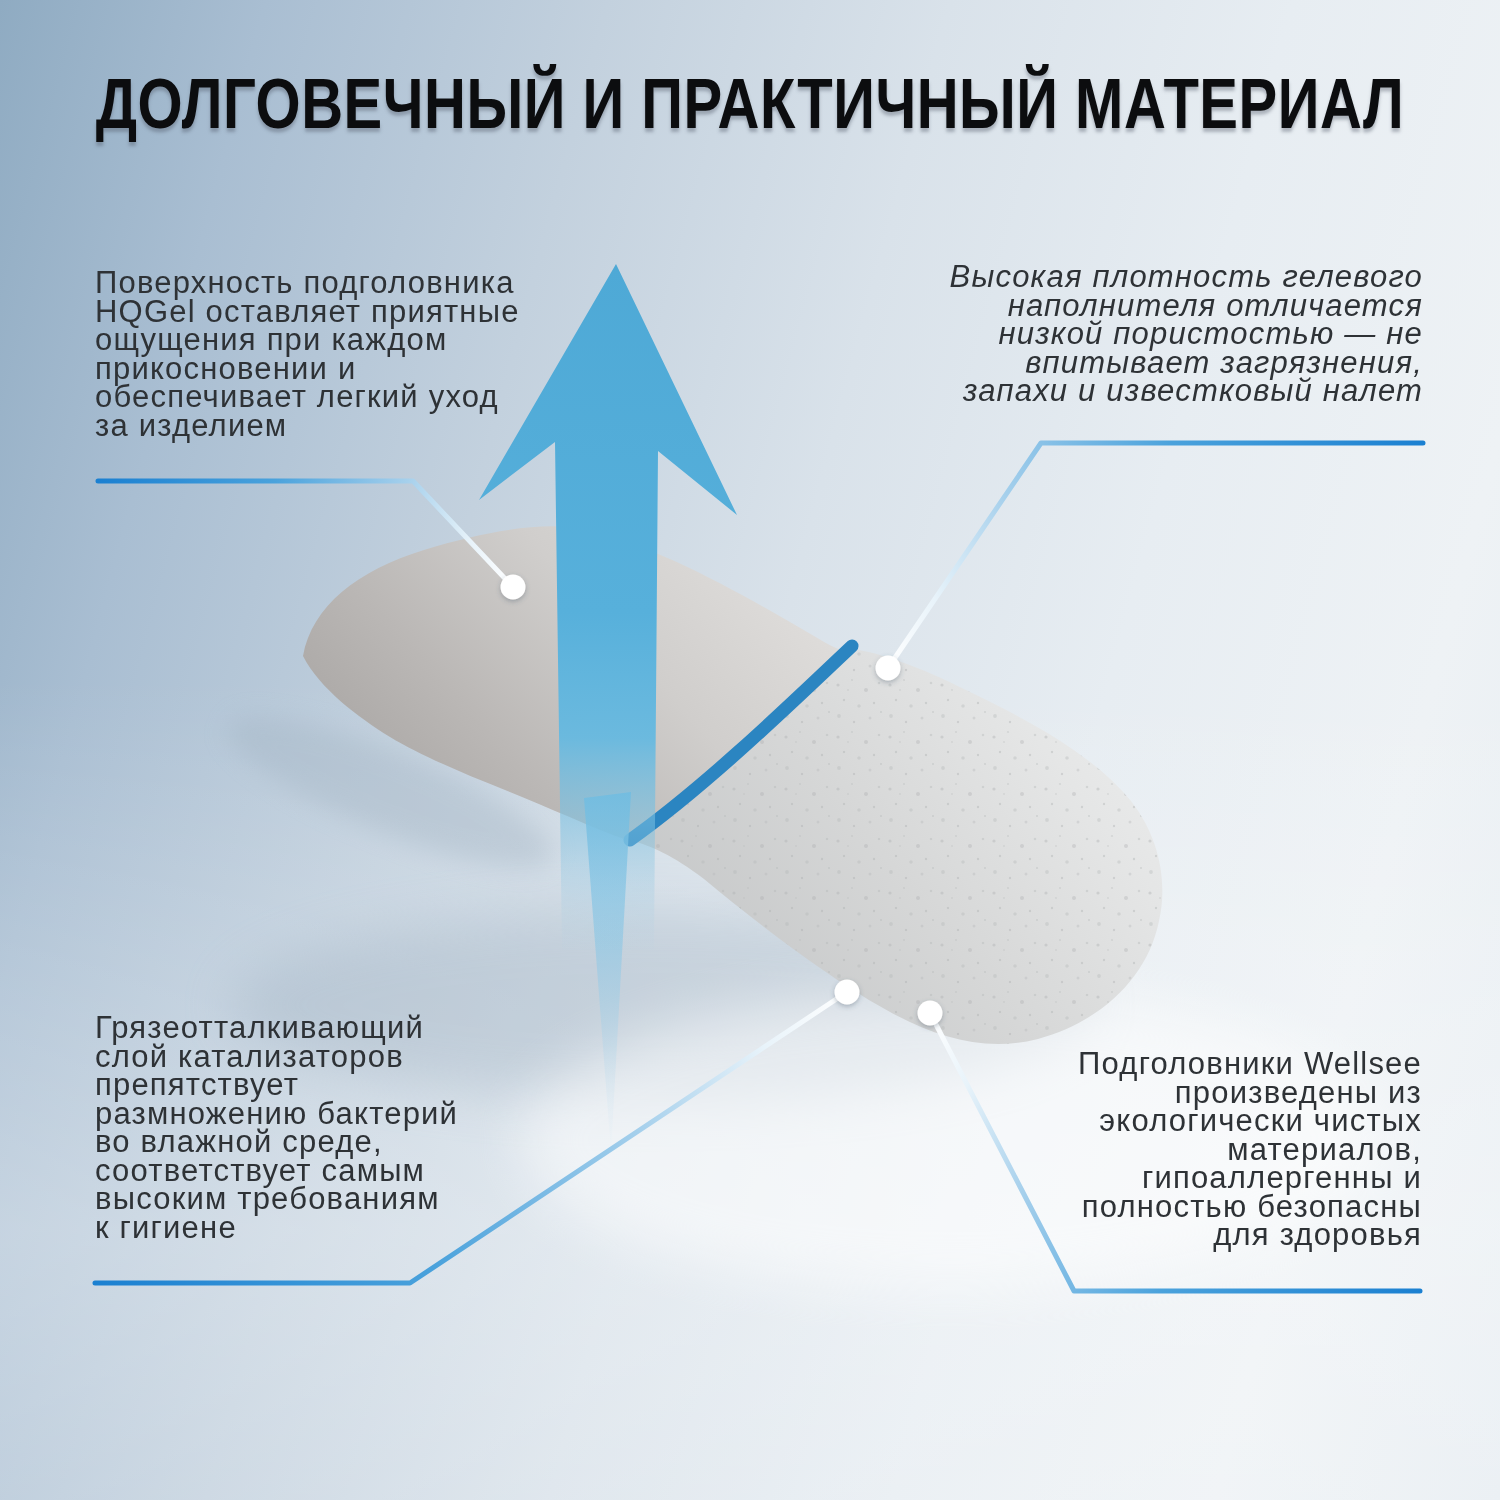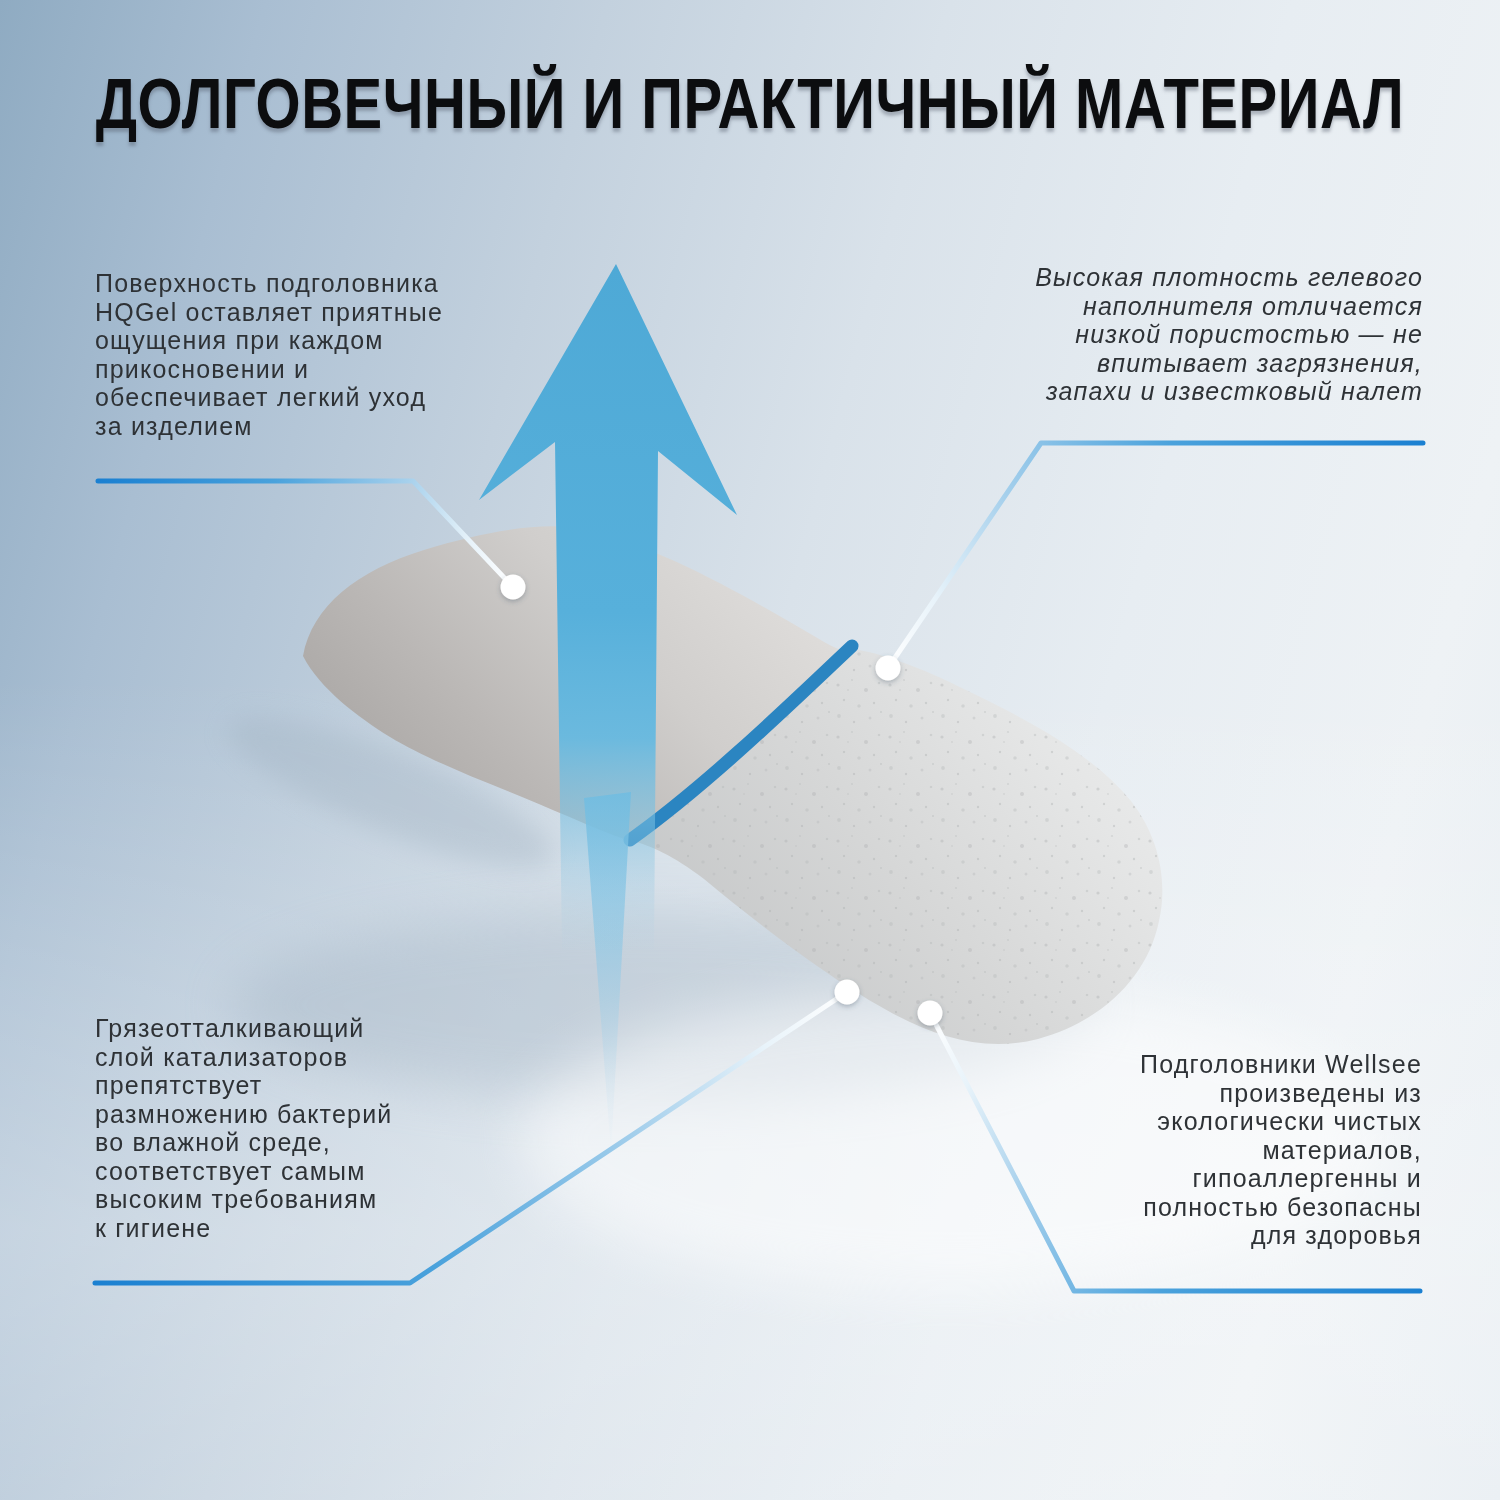--- a/index.html
+++ b/index.html
@@ -14,21 +14,21 @@
     position:absolute;left:0;right:0;top:62px;margin:0;
     text-align:center;
     font-size:58px;font-weight:700;letter-spacing:0.5px;
     color:#0c0d0f;
     transform:scaleY(1.22);transform-origin:top center;
     text-shadow:0 3px 3px rgba(75,85,100,0.38);
     white-space:nowrap;
   }
   .note{
     position:absolute;
-    font-size:25px;line-height:28.5px;letter-spacing:1.2px;
+    font-size:31px;line-height:28.5px;letter-spacing:1.2px;
     color:#2e3236;white-space:pre-line;
   }
   .note.tl{left:95px;top:269px;text-align:left;}
   .note.tr{right:77px;top:263px;text-align:right;font-style:italic;}
   .note.bl{left:95px;top:1014px;text-align:left;}
   .note.br{right:78px;top:1050px;text-align:right;}
   svg.scene{position:absolute;left:0;top:0;width:1500px;height:1500px;}
 </style>
 </head>
 <body>

